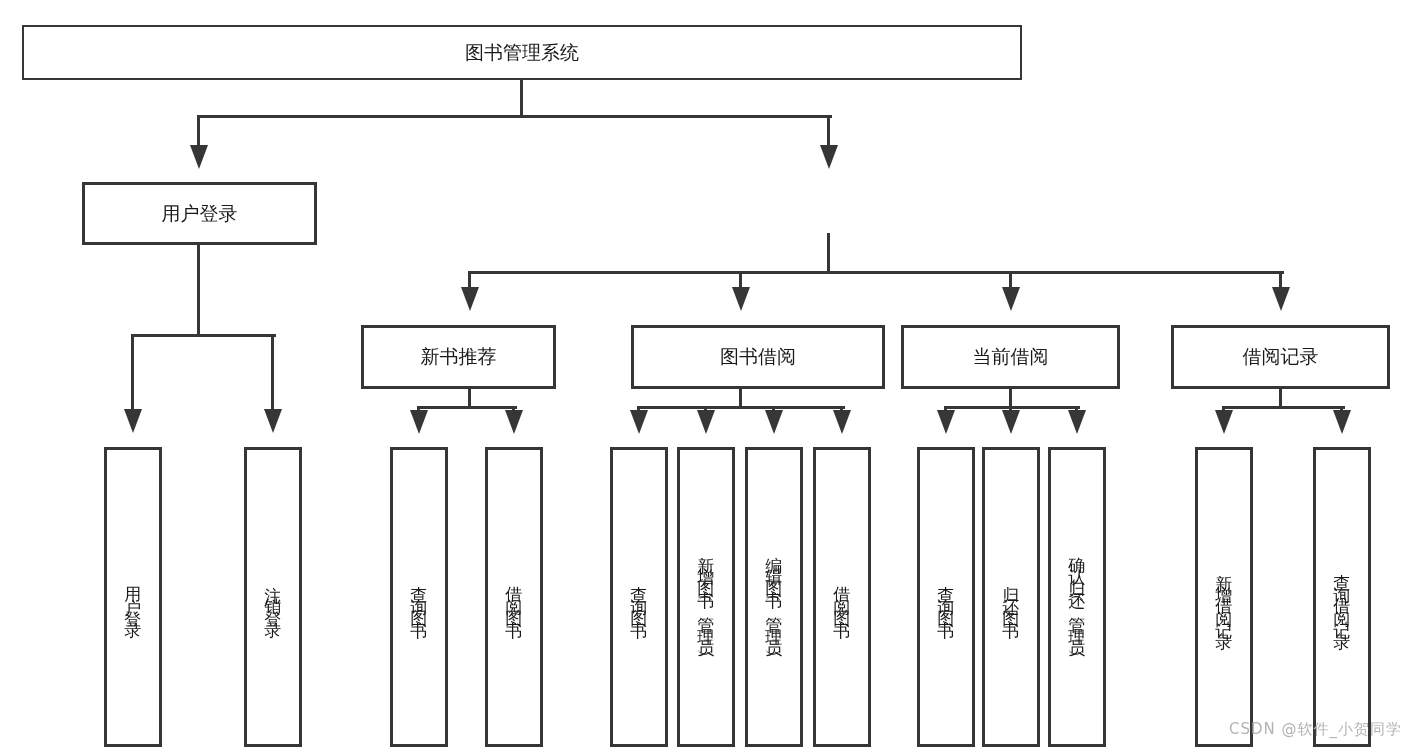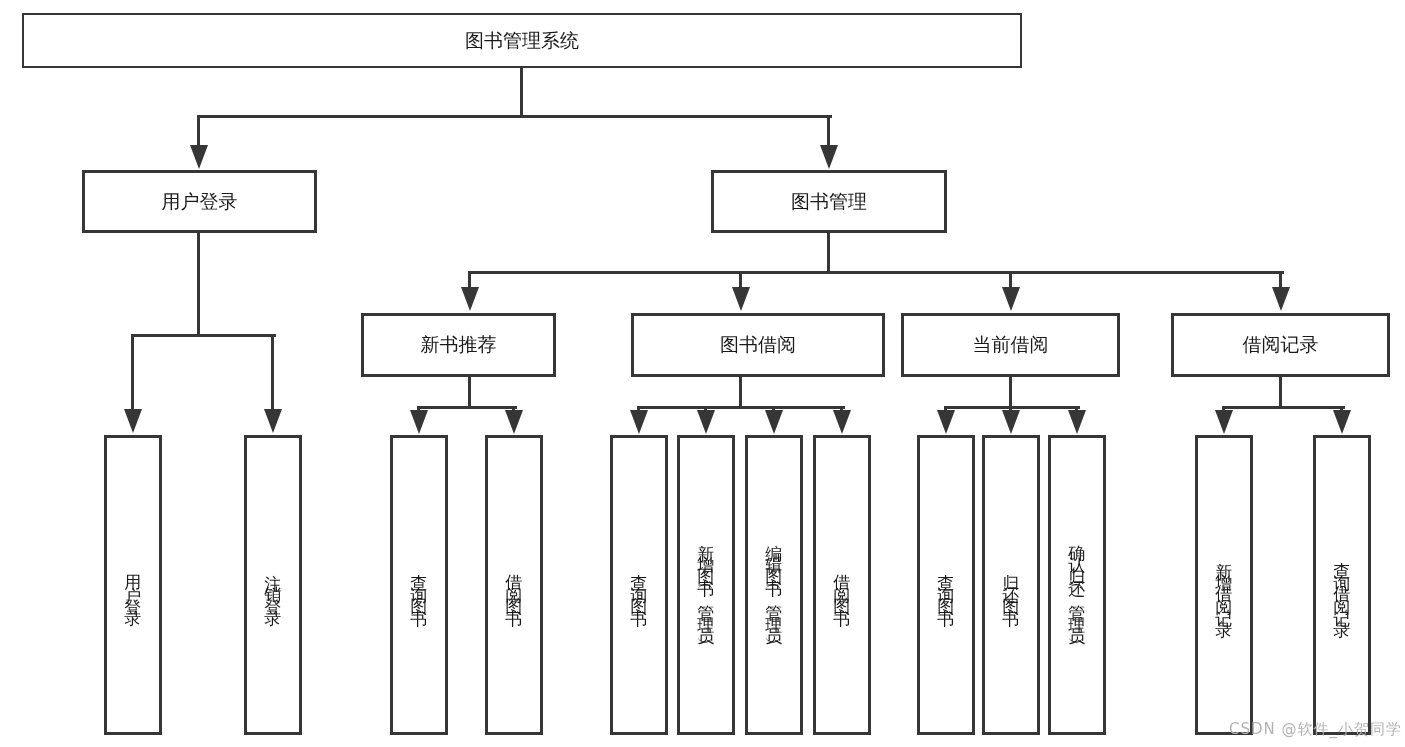--- a/index.html
+++ b/index.html
@@ -17,20 +17,21 @@
     overflow:hidden;
   }
   .node{
     position:absolute;
     border:3px solid var(--line);
     background:#fff;
     display:flex;align-items:center;justify-content:center;
     color:var(--text);
     font-size:19px;
     box-sizing:border-box;
+    margin-top:12px;
   }
   .node.root{border-width:2px;}
   .vtext{
     writing-mode:vertical-rl;
     text-orientation:mixed;
     letter-spacing:12px;
     font-size:17px;
     line-height:1.1;
     color:var(--text);
   }
@@ -110,23 +111,20 @@
   <div class="vl" style="left:1340px;top:406px;height:8px"></div>
   <div class="arr" style="left:1333px;top:410px"></div>
 
   <div class="node root" style="left:22px;top:13px;width:1000px;height:55px">
     <span>图书管理系统</span>
   </div>
 
   <div class="node" style="left:82px;top:170px;width:235px;height:63px">
     <span>用户登录</span>
   </div>
-  <div class="node" style="left:711px;top:170px;width:236px;height:63px">
-    <span>图书管理</span>
-  </div>
 
   <div class="node" style="left:361px;top:313px;width:195px;height:64px">
     <span>新书推荐</span>
   </div>
   <div class="node" style="left:631px;top:313px;width:254px;height:64px">
     <span>图书借阅</span>
   </div>
   <div class="node" style="left:901px;top:313px;width:219px;height:64px">
     <span>当前借阅</span>
   </div>

